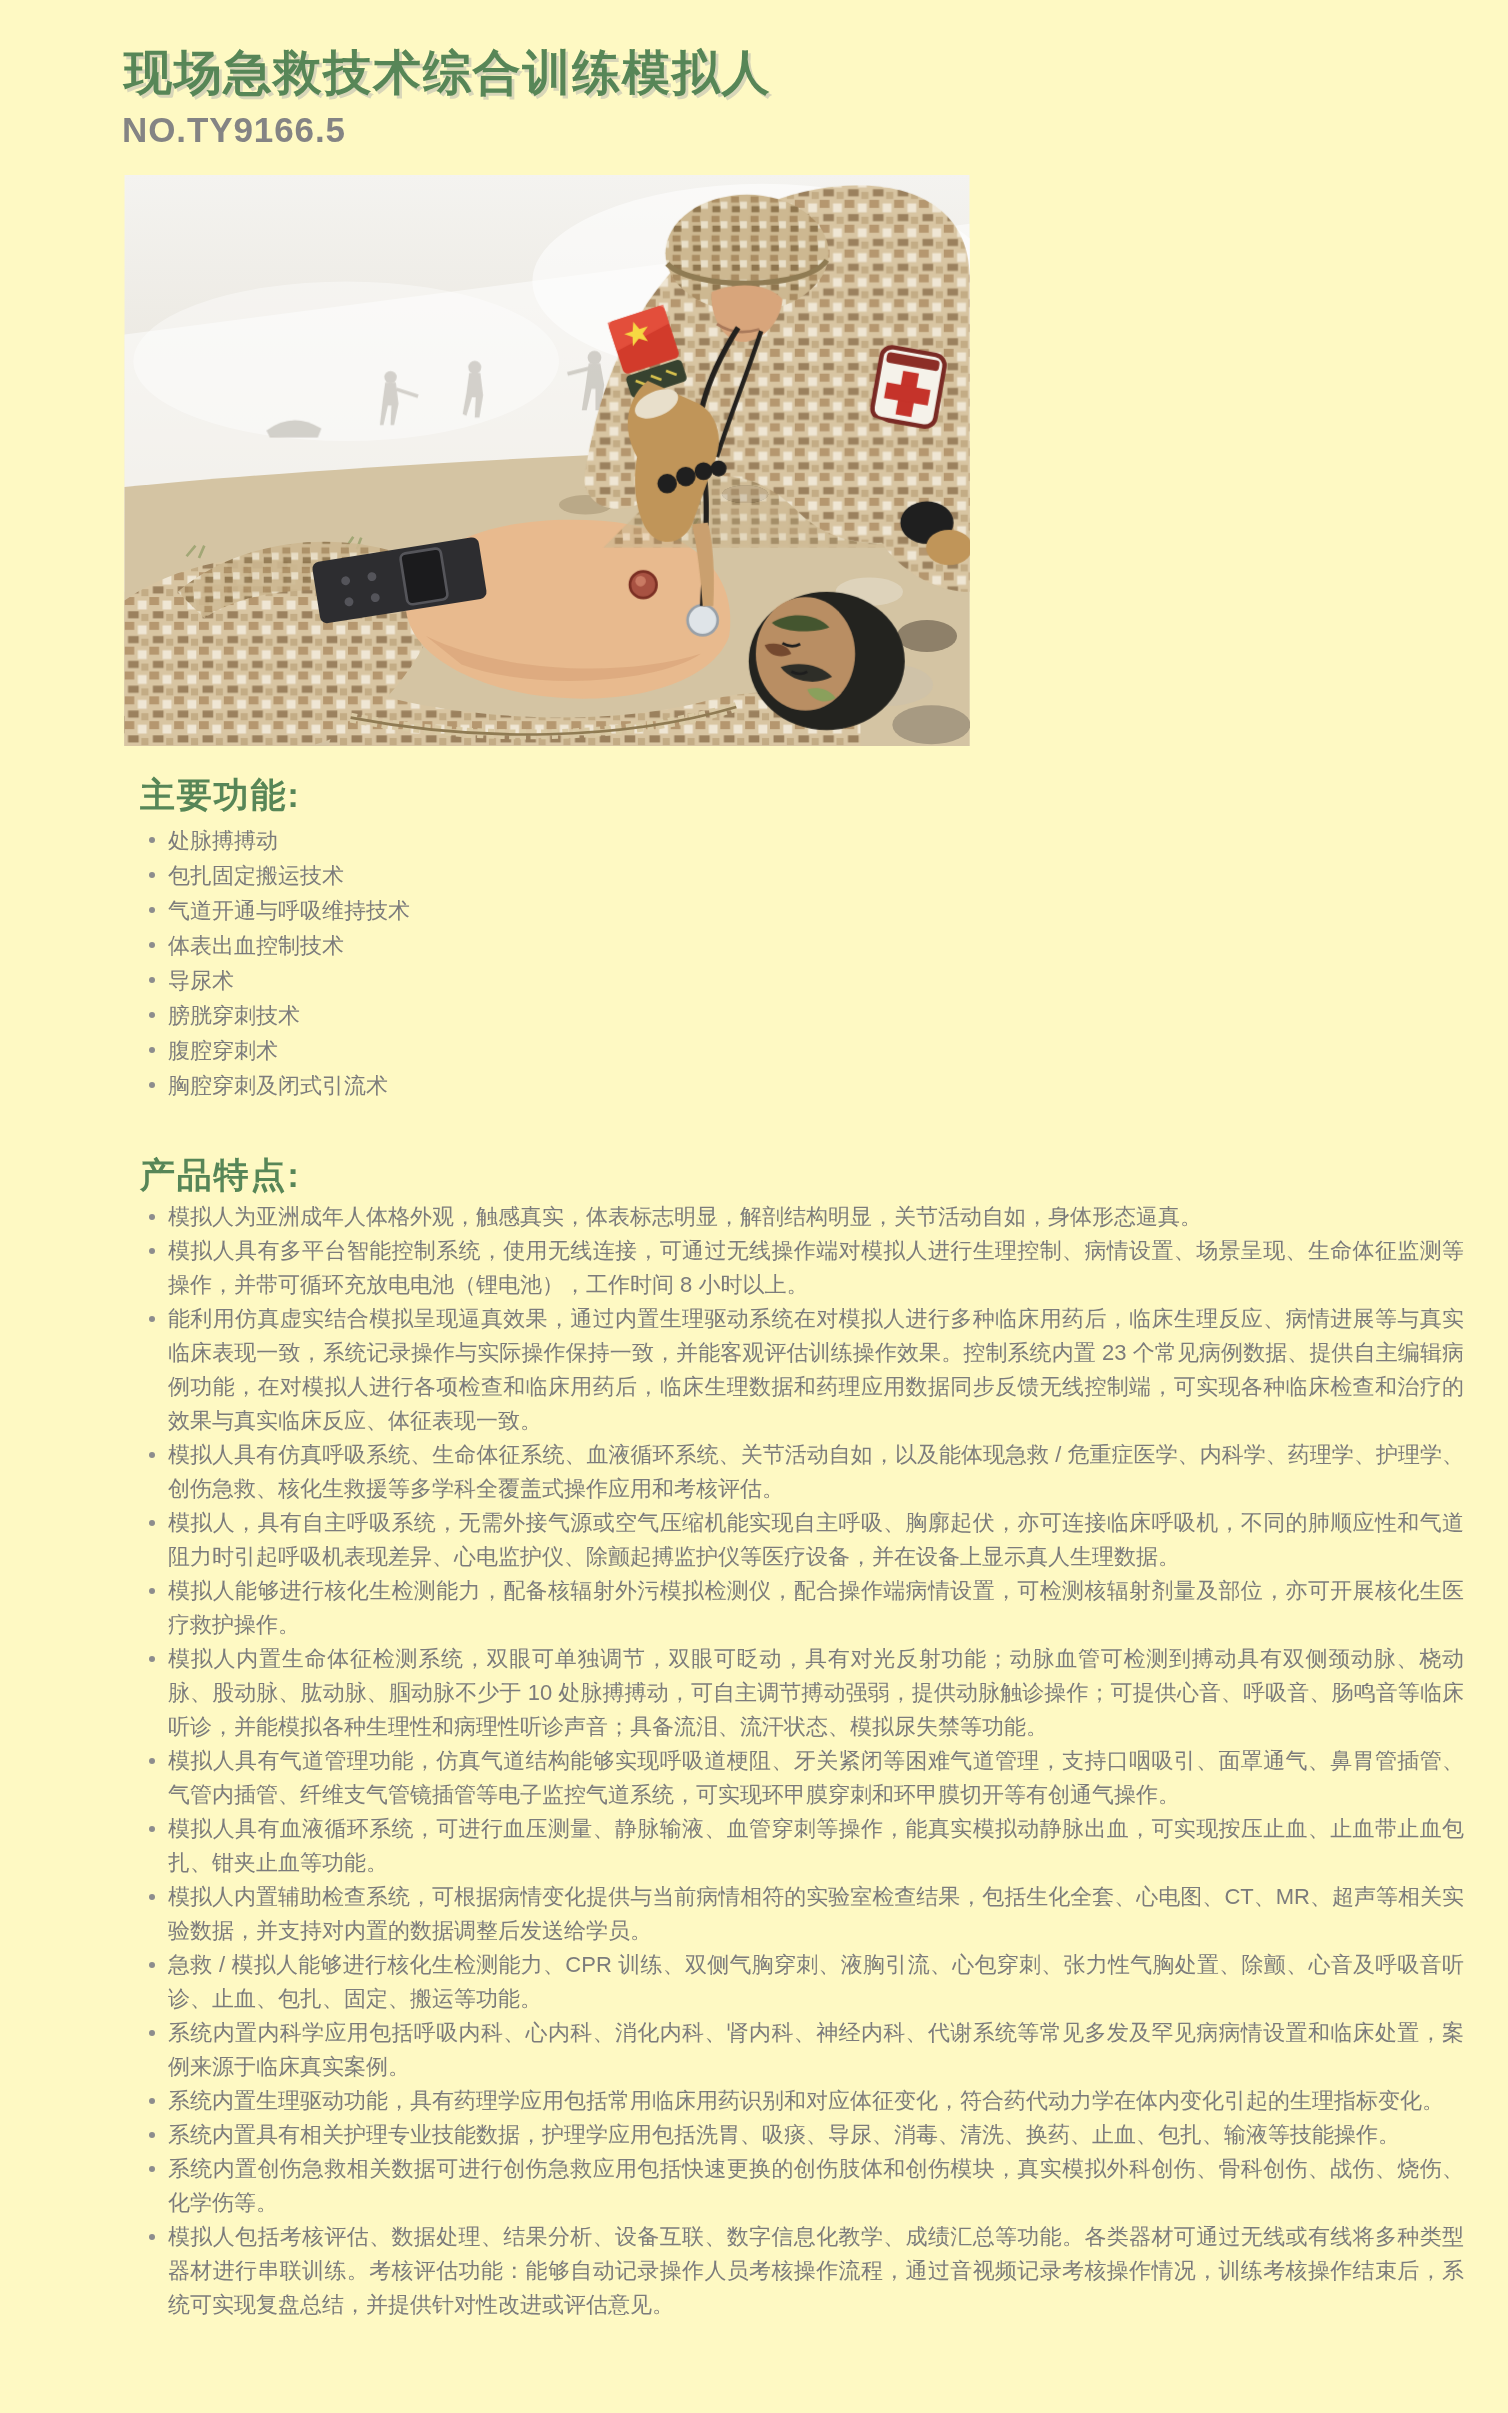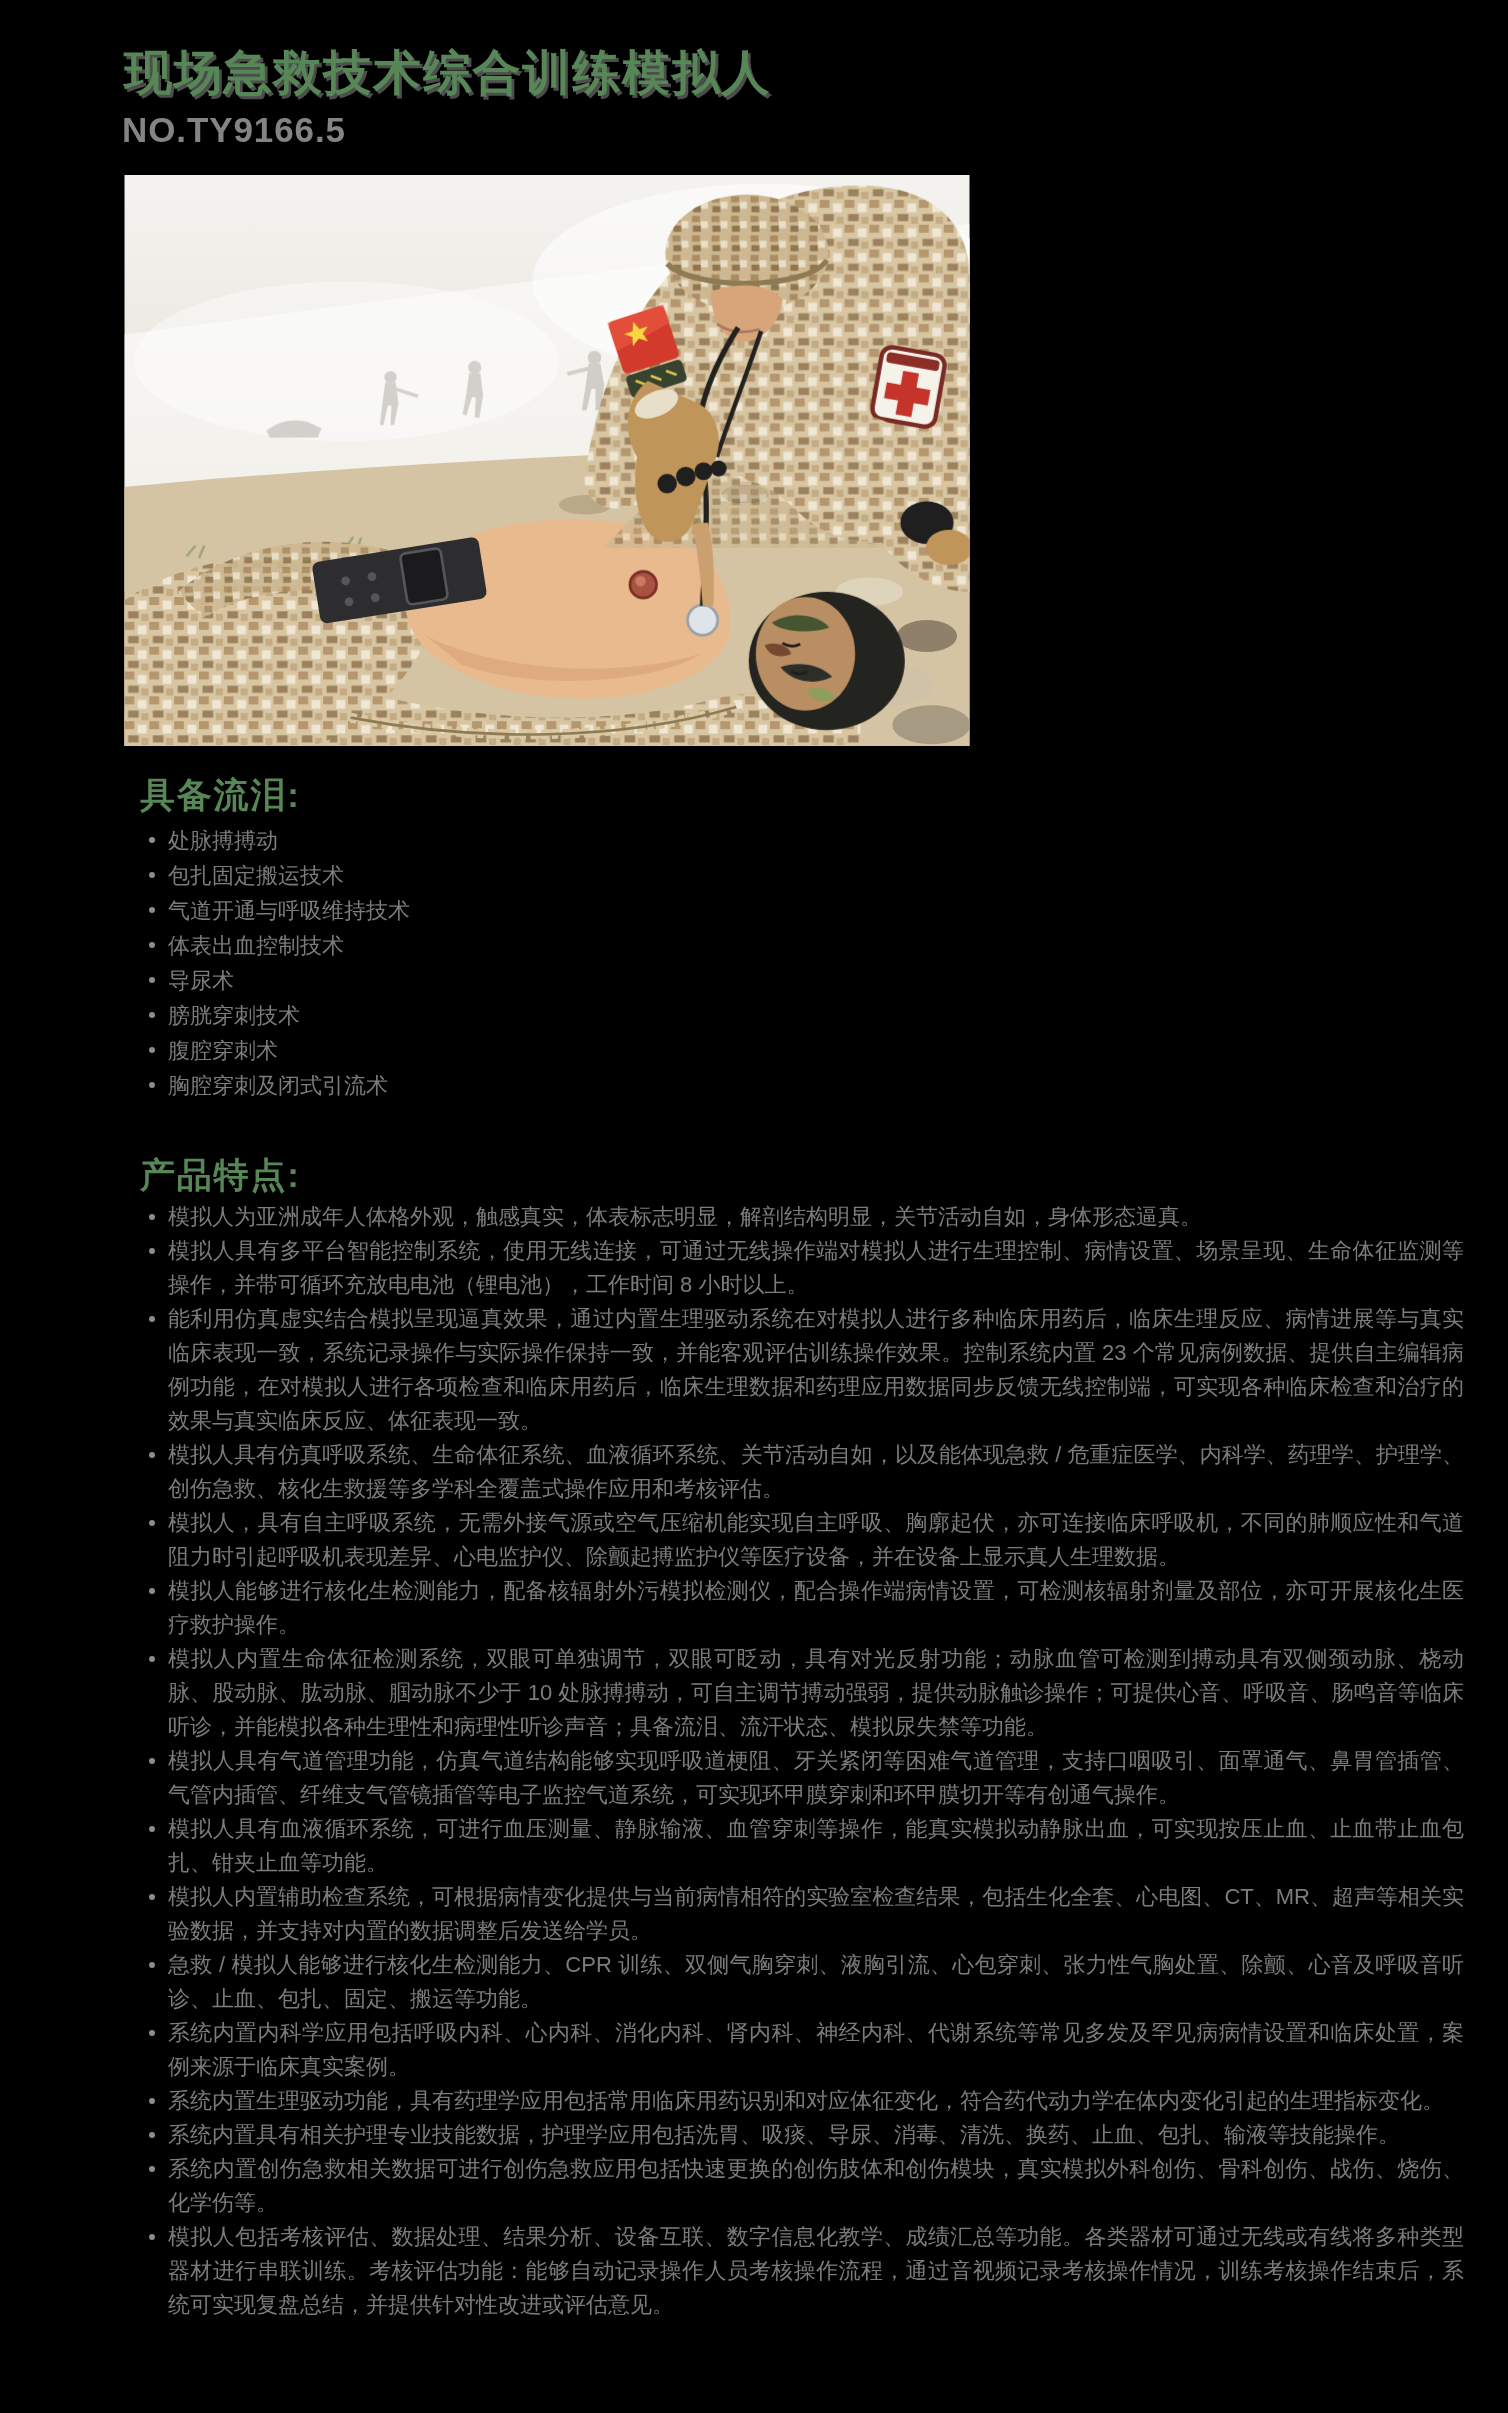--- a/index.html
+++ b/index.html
@@ -1,17 +1,17 @@
 <!DOCTYPE html>
 <html style="font-size:14px"><head>
 <meta charset="utf-8">
 <style>
   html,body{margin:0;padding:0;background:#ffffff;}
   .page{
-    position:relative;width:1508px;height:2413px;background:#000000;overflow:hidden;
+    position:relative;width:1508px;height:2413px;background:#fef9c3;overflow:hidden;
     font-family:"Liberation Sans","DejaVu Sans",sans-serif;
   }
   .title{
     position:absolute;left:124px;top:46px;
     font-size:48px;line-height:53px;font-weight:bold;color:#578657;
     letter-spacing:1.8px;text-shadow:2.7px 2.7px 0 rgba(170,170,170,0.45);
     white-space:nowrap;
   }
   .model-no{
     position:absolute;left:122px;top:110px;
@@ -213,21 +213,21 @@
 
         <g>
           <path d="M828,268 C880,280 930,320 953,360 L953,470 C920,470 880,450 858,420 C836,390 820,320 828,268 Z" fill="url(#camo)"></path>
           <ellipse cx="905" cy="392" rx="30" ry="24" fill="#1f1f1f"></ellipse>
           <ellipse cx="930" cy="420" rx="26" ry="20" fill="#c09559"></ellipse>
         </g>
       </g>
     </svg>
   </div>
 
-  <div class="sec-head functions">具备流泪:</div>
+  <div class="sec-head functions">主要功能:</div>
   <ul class="func-list">
     <li><span class="dot"></span><span>处脉搏搏动</span></li>
     <li><span class="dot"></span><span>包扎固定搬运技术</span></li>
     <li><span class="dot"></span><span>气道开通与呼吸维持技术</span></li>
     <li><span class="dot"></span><span>体表出血控制技术</span></li>
     <li><span class="dot"></span><span>导尿术</span></li>
     <li><span class="dot"></span><span>膀胱穿刺技术</span></li>
     <li><span class="dot"></span><span>腹腔穿刺术</span></li>
     <li><span class="dot"></span><span>胸腔穿刺及闭式引流术</span></li>
   </ul>

